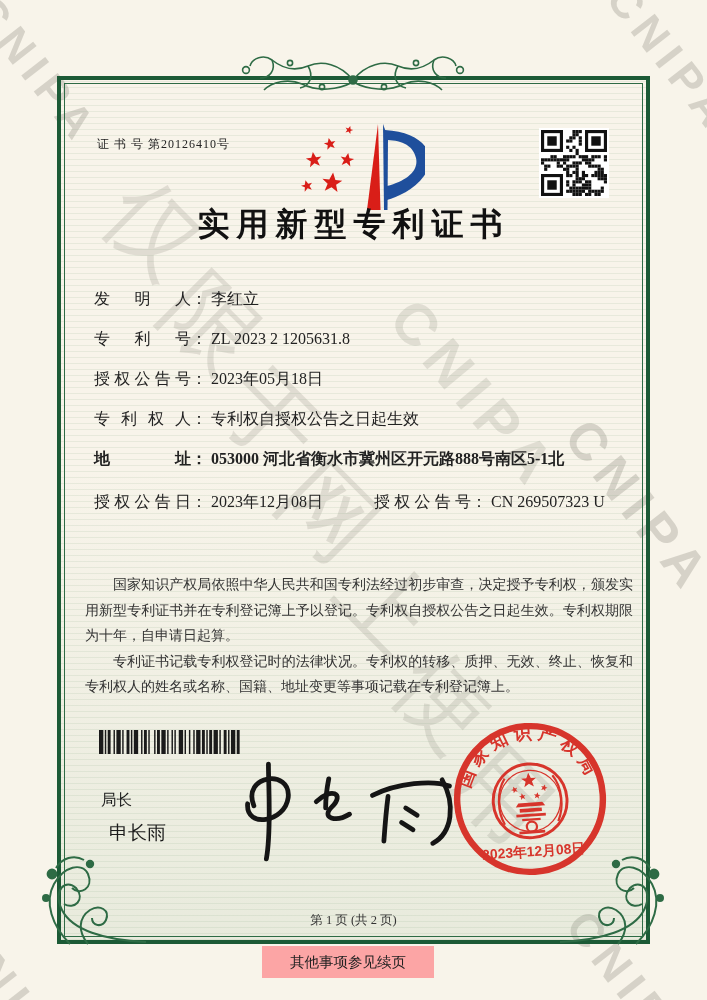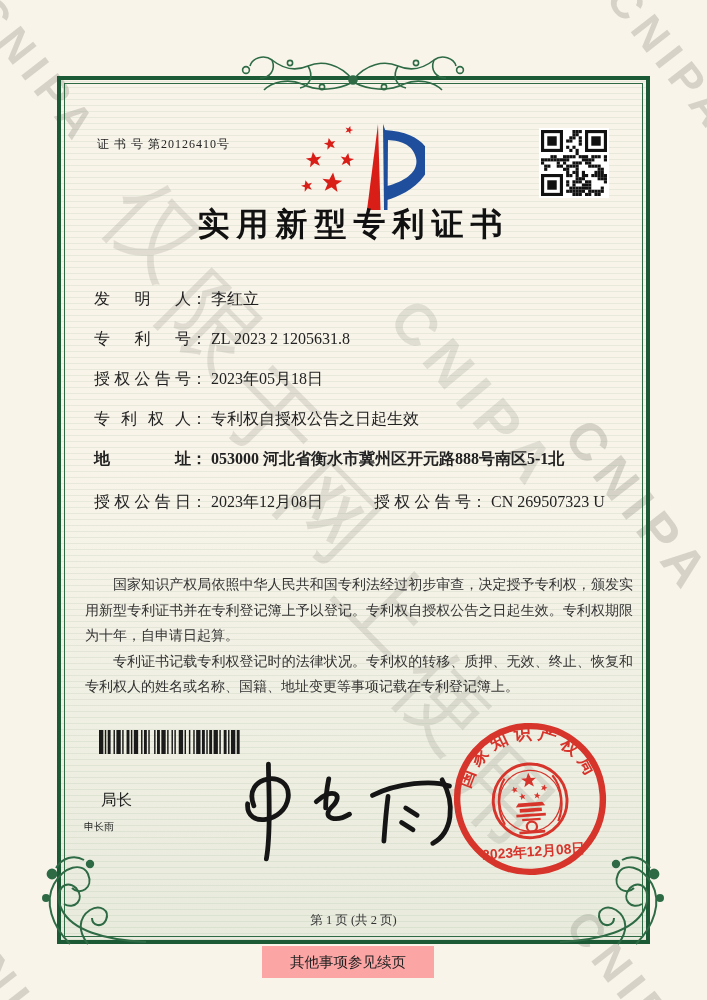--- a/index.html
+++ b/index.html
@@ -36,21 +36,21 @@
   .flabel{display:inline-block;width:97px;text-align:justify;text-align-last:justify;vertical-align:top;}
   .fcolon{display:inline-block;margin-right:4px;}
   .fgroup{display:inline-block;}
   .fgroup.first{width:276px;}
   .paras{position:absolute;left:24px;top:492px;width:548px;font-size:14px;line-height:25.5px;
          color:#333;text-align:justify;}
   .paras p{margin:0;text-indent:2em;}
   .barcode{position:absolute;left:38px;top:650px;width:192px;height:24px;}
   .director-label{position:absolute;left:40px;top:710px;font-size:15.5px;
          font-family:"Liberation Sans","DejaVu Sans",sans-serif;color:#1b1b1b;}
-  .director-name{position:absolute;left:23px;top:740px;font-size:10px;
+  .director-name{position:absolute;left:48px;top:740px;font-size:19px;
          font-family:Liberation Sans, sans-serif;color:#1b1b1b;}
   .signature{position:absolute;left:138px;top:678px;width:272px;height:104px;}
   .seal{position:absolute;left:386px;top:636px;width:166px;height:166px;
         transform:rotate(-4deg);opacity:.93;z-index:4;}
   .page-info{position:absolute;left:0;top:832px;width:100%;text-align:center;
         font-size:12.5px;color:#333;}
   
   .footer-note{position:absolute;left:262px;top:946px;width:172px;height:32px;z-index:2;
         background:#fca5a5;text-align:center;line-height:32px;font-size:14.5px;color:#222;}
 </style>

